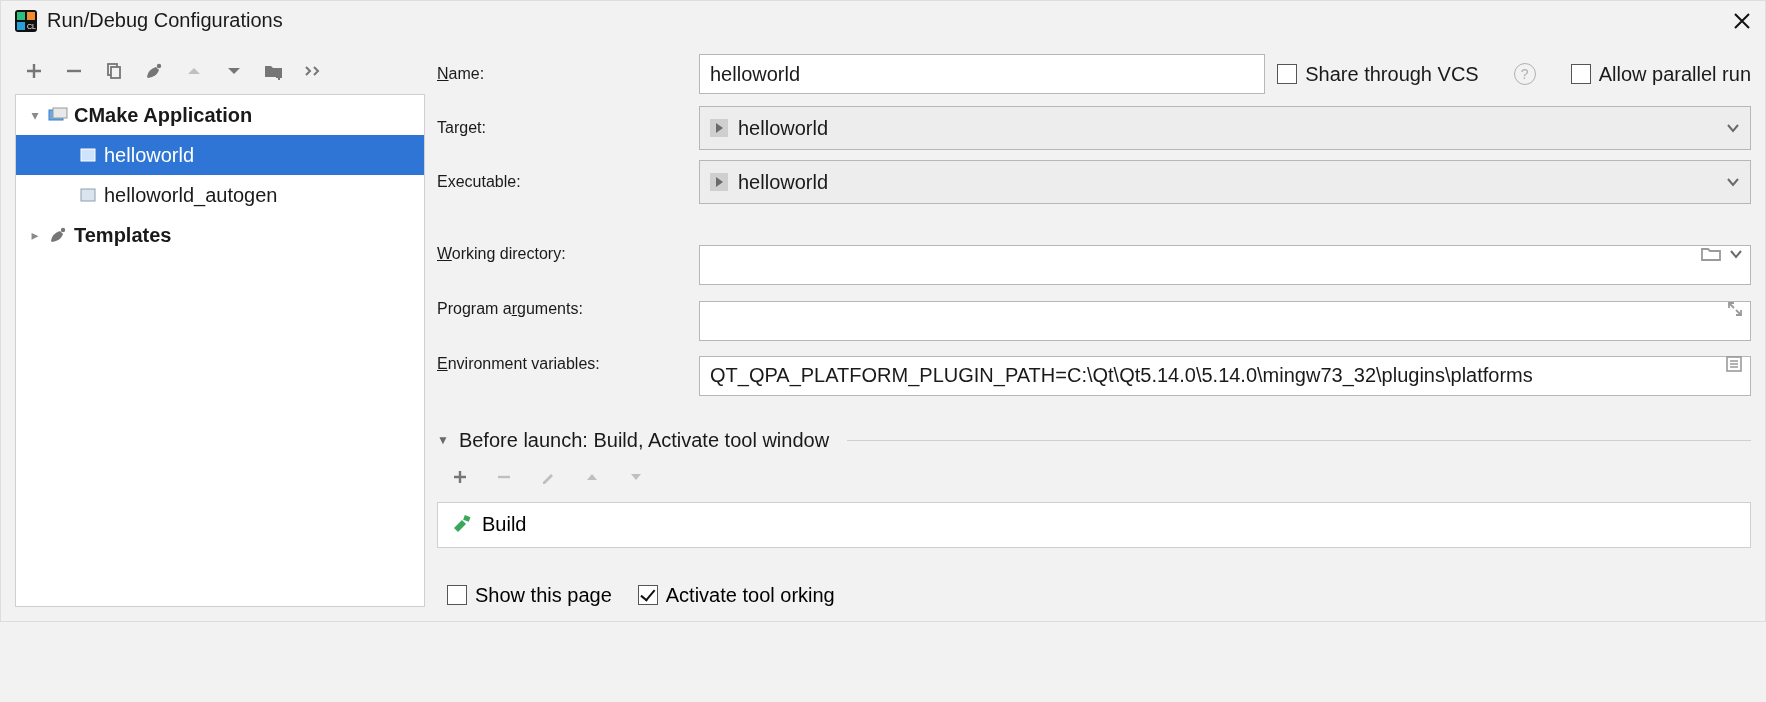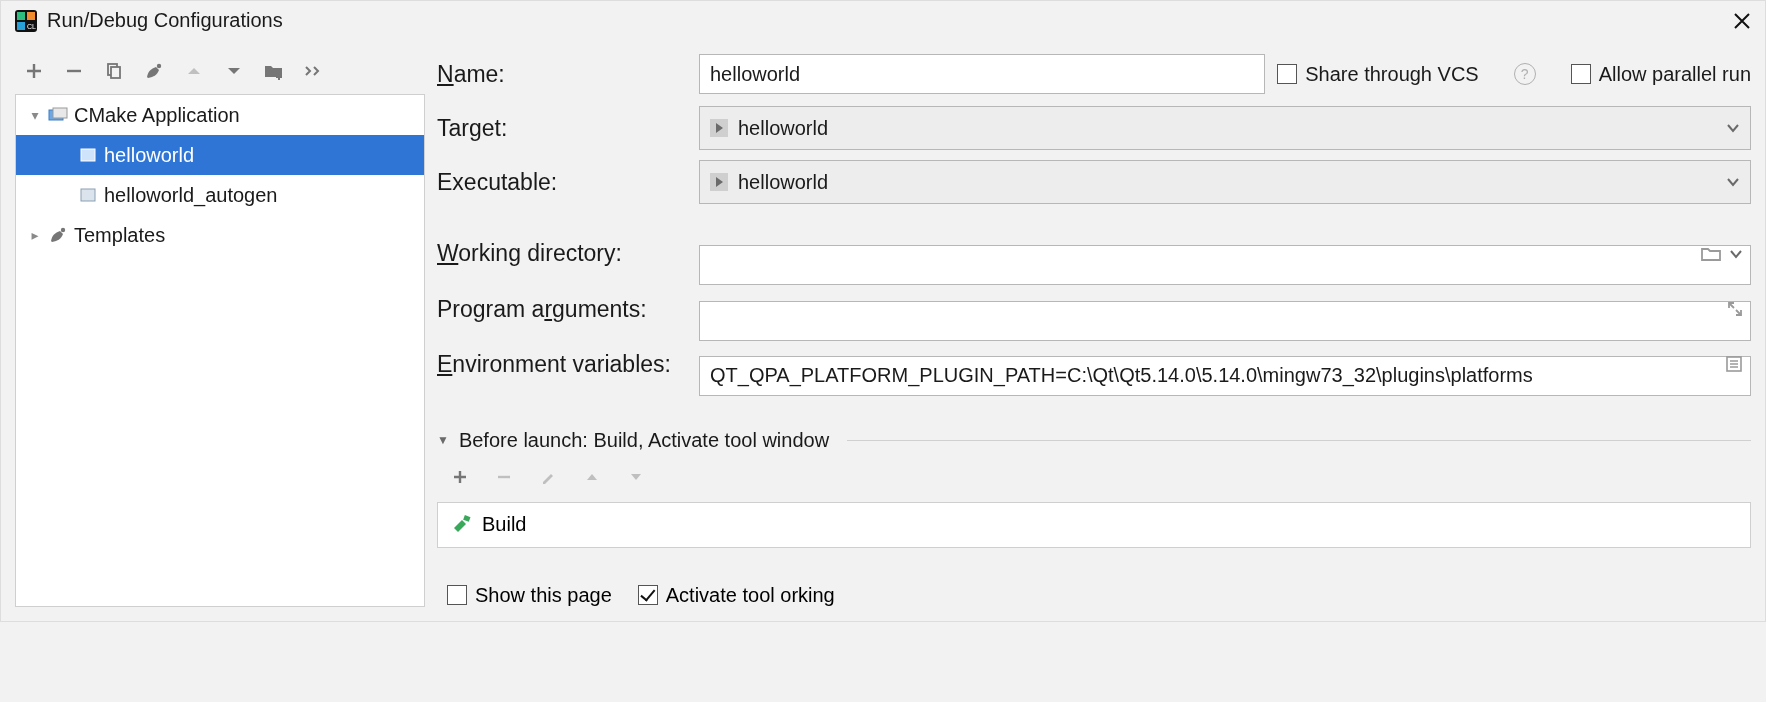--- a/index.html
+++ b/index.html
@@ -15,24 +15,24 @@
 .toolbar .tbtn { width: 34px; height: 34px; display: inline-flex; align-items: center; justify-content: center; cursor: pointer; color: #767676; }
 .toolbar .tbtn.disabled { color: #b7b7b7; cursor: default; }
 .tree { flex: 1; background: #ffffff; border: 1px solid #cfcfcf; overflow: auto; font-size: 20px; color: #1a1a1a; }
 .tree-row { display: flex; align-items: center; height: 40px; padding-left: 8px; cursor: pointer; }
 .tree-row.selected { background: #2e75d6; color: #fff; }
 .tree-row .twisty { width: 22px; display: inline-flex; justify-content: center; color: #8a8a8a; font-size: 14px; }
 .tree-row.selected .twisty { color: #fff; }
 .tree-row .ticon { width: 24px; display: inline-flex; justify-content: center; margin-right: 4px; }
 .tree-row .tlabel { }
 .tree-row.depth1 { padding-left: 38px; }
-.bold { font-weight: 400; }
+.bold { font-weight: 700; }
 .main { flex: 1; display: flex; flex-direction: column; gap: 10px; padding-top: 4px; }
 .row { display: flex; align-items: center; min-height: 44px; gap: 12px; }
-.row .lbl { width: 250px; font-size: 23px; color: #1a1a1a; }
+.row .lbl { width: 250px; font-size: 16px; color: #1a1a1a; }
 .row .lbl .ul { text-decoration: underline; }
 .text-input { flex: 1; height: 40px; border: 1px solid #b7b7b7; background: #fff; font-size: 20px; padding: 0 10px; color: #1a1a1a; outline: none; }
 .input-wrap { position: relative; flex: 1; display: flex; align-items: center; }
 .input-wrap input { width: 100%; margin-top: 23px; }
 .input-wrap .trail { position: absolute; right: 8px; display: flex; align-items: center; gap: 8px; color: #9a9a9a; }
 .input-wrap .trail .btn { cursor: pointer; }
 .combo { flex: 1; height: 44px; border: 1px solid #b7b7b7; background: #ededed; display: flex; align-items: center; padding: 0 10px; font-size: 20px; color: #1a1a1a; cursor: pointer; }
 .combo .cicon { margin-right: 10px; display: inline-flex; }
 .combo .ctext { flex: 1; }
 .combo .cchev { color: #6a6a6a; }

